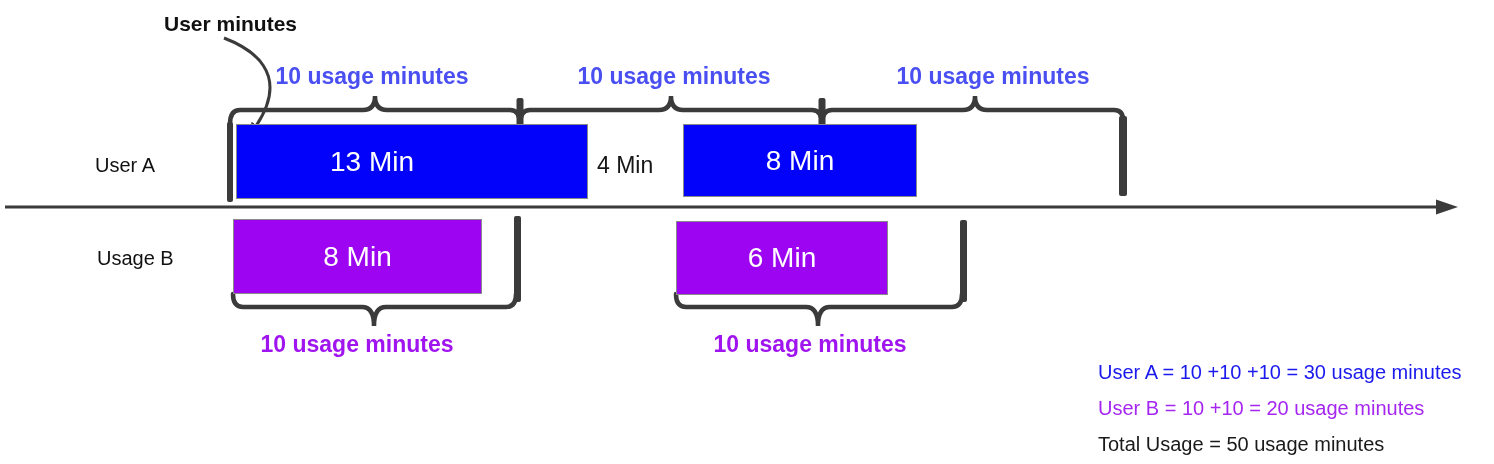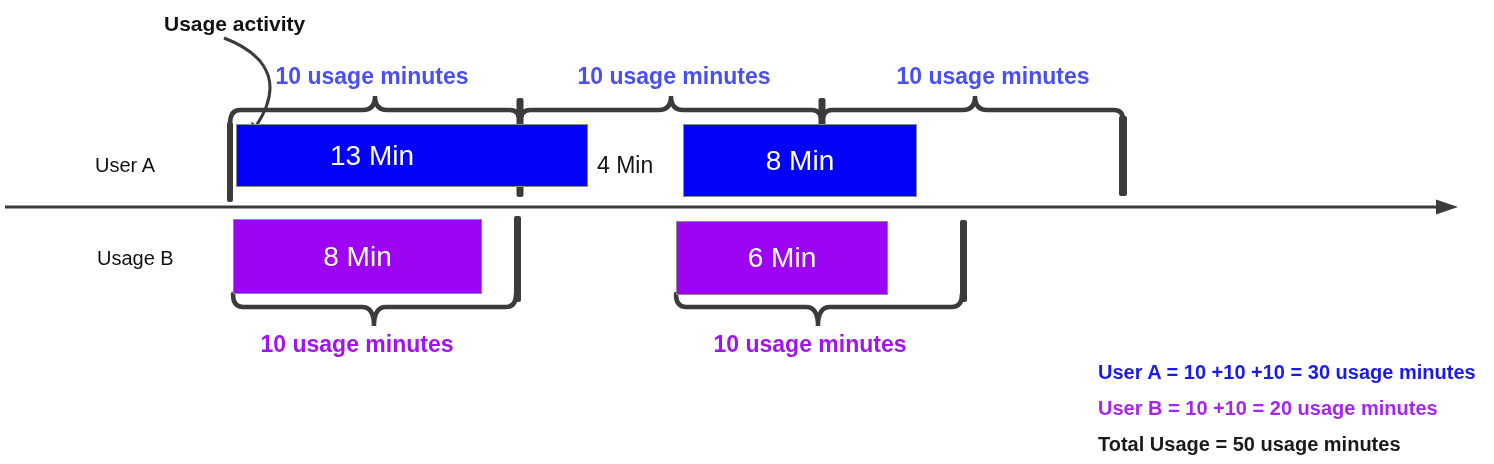--- a/index.html
+++ b/index.html
@@ -30,21 +30,21 @@
   }
   .user-name{font-size:20px;font-weight:normal;color:#111;white-space:nowrap;}
   .bar{
     display:flex;align-items:center;justify-content:center;
     color:#ffffff;font-size:28px;font-weight:400;
     border:1.5px solid #8a8a8a;box-sizing:border-box;white-space:nowrap;
   }
   .bar-a{background:var(--user-a-bar);}
   .bar-b{background:var(--user-b-bar);}
   .gap-label{font-size:23px;color:#161616;white-space:nowrap;}
-  .summary-line{left:1098px;font-size:20px;font-weight:bold;white-space:nowrap;}
+  .summary-line{left:1098px;font-size:20px;font-weight:normal;white-space:nowrap;}
   .summary-a{color:var(--summary-a);}
   .summary-b{color:var(--summary-b);}
   .summary-total{color:var(--summary-total);}
 </style>
 </head>
 <body>
 
 <div class="canvas">
 
   <svg class="svg-layer" viewBox="0 0 1494 464">
@@ -67,28 +67,28 @@
 
     <line class="thin-stroke" x1="5" y1="207" x2="1438" y2="207" stroke-width="3.5"></line>
     <polygon class="fill-shape" points="1436,199.5 1458,207 1436,214.5"></polygon>
 
     <path class="brace" d="M 233 294 Q 233 307 243 307 L 362 307 Q 374 307 374 326 Q 374 307 386 307 L 506 307 Q 516 307 516 294"></path>
     <path class="brace" d="M 676 294 Q 676 307 686 307 L 806 307 Q 818 307 818 326 Q 818 307 830 307 L 952 307 Q 962 307 962 294"></path>
     <rect class="fill-shape" x="514" y="216" width="7" height="86" rx="2"></rect>
     <rect class="fill-shape" x="960" y="220" width="7" height="82" rx="2"></rect>
   </svg>
 
-  <div class="abs annotation-title">Usage activity</div>
+  <div class="abs annotation-title">User minutes</div>
 
   <div class="abs block-label-a" style="left:372px;">10 usage minutes</div>
   <div class="abs block-label-a" style="left:674px;">10 usage minutes</div>
   <div class="abs block-label-a" style="left:993px;">10 usage minutes</div>
 
   <div class="abs user-name" style="left:95px;top:154px;">User A</div>
-  <div class="abs bar bar-a" style="left:236px;top:124px;width:352px;height:63px;padding-right:80px;">
+  <div class="abs bar bar-a" style="left:236px;top:124px;width:352px;height:75px;padding-right:80px;">
     <span>13 Min</span>
   </div>
   <div class="abs gap-label" style="left:597px;top:152px;">4 Min</div>
   <div class="abs bar bar-a" style="left:683px;top:124px;width:234px;height:73px;">
     <span>8 Min</span>
   </div>
 
   <div class="abs user-name" style="left:97px;top:247px;">Usage B</div>
   <div class="abs bar bar-b" style="left:233px;top:219px;width:249px;height:75px;">
     <span>8 Min</span>

